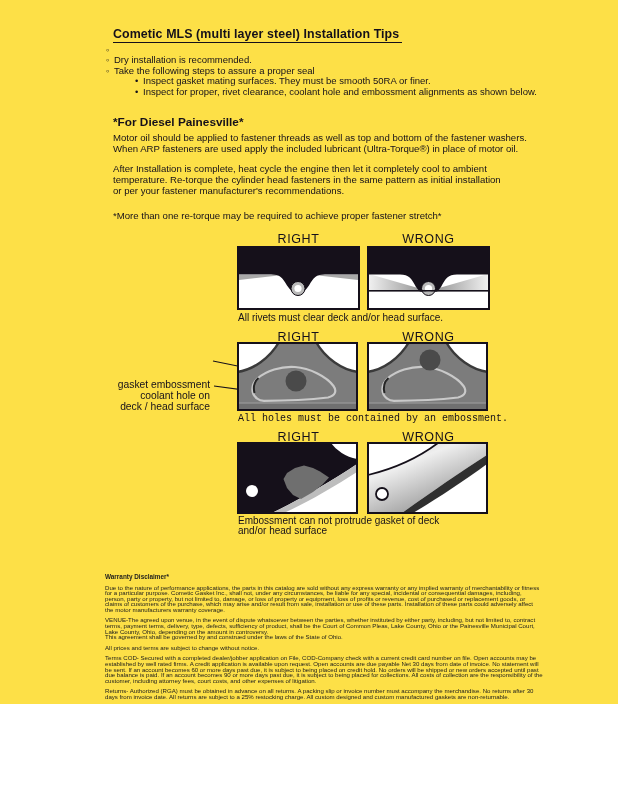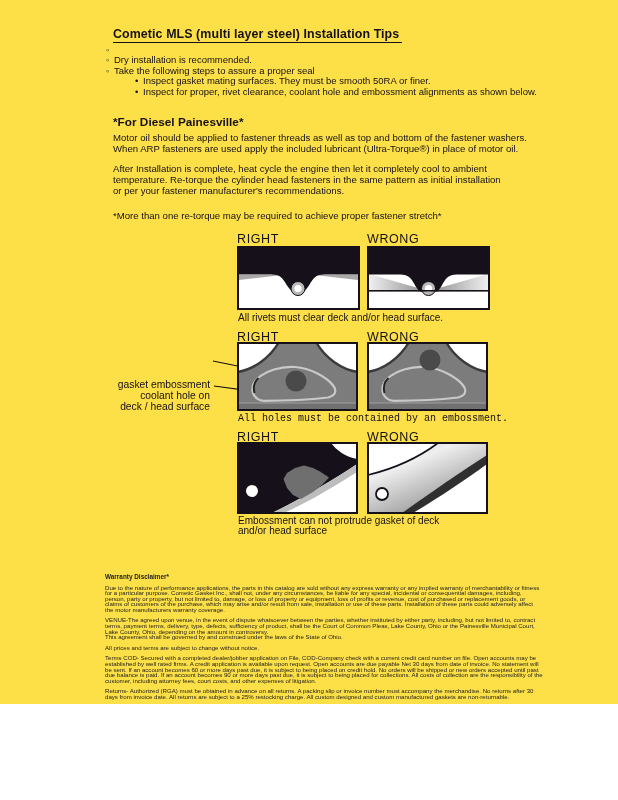--- a/index.html
+++ b/index.html
@@ -16,21 +16,21 @@
   .li .b{width:8px;flex:0 0 8px;text-align:left;}
   .li.sub{padding-left:29px;}
   .li.sub .b{flex:0 0 8px;}
 
   .h2{left:113px;top:115px;font-size:11.8px;font-weight:bold;}
   .para{left:113px;font-size:9.6px;line-height:10.9px;width:436px;}
   .p1{top:133px;}
   .p2{top:164px;}
   .note{top:204px;margin-top:7px;}
 
-  .figlabel{width:123px;font-size:12.5px;letter-spacing:.6px;color:#15101a;}
+  .figlabel{width:123px;text-align:center;font-size:12.5px;letter-spacing:.6px;color:#15101a;}
   .fl-r1{top:232px;} .fl-r2{top:330px;} .fl-r3{top:430px;}
   .fl-left{left:237px;} .fl-right{left:367px;}
 
   .caption{left:238px;font-size:10px;line-height:9.8px;color:#15101a;}
   .cap1{top:313px;} .cap2{top:414px;font-family:Liberation Mono, monospace;} .cap3{top:516px;}
 
   .ann{width:112px;text-align:right;font-size:10.3px;line-height:10.6px;color:#15101a;}
   .ann1{left:98px;top:346px;margin-top:45px;}
   .ann2{left:98px;top:380px;}
 

